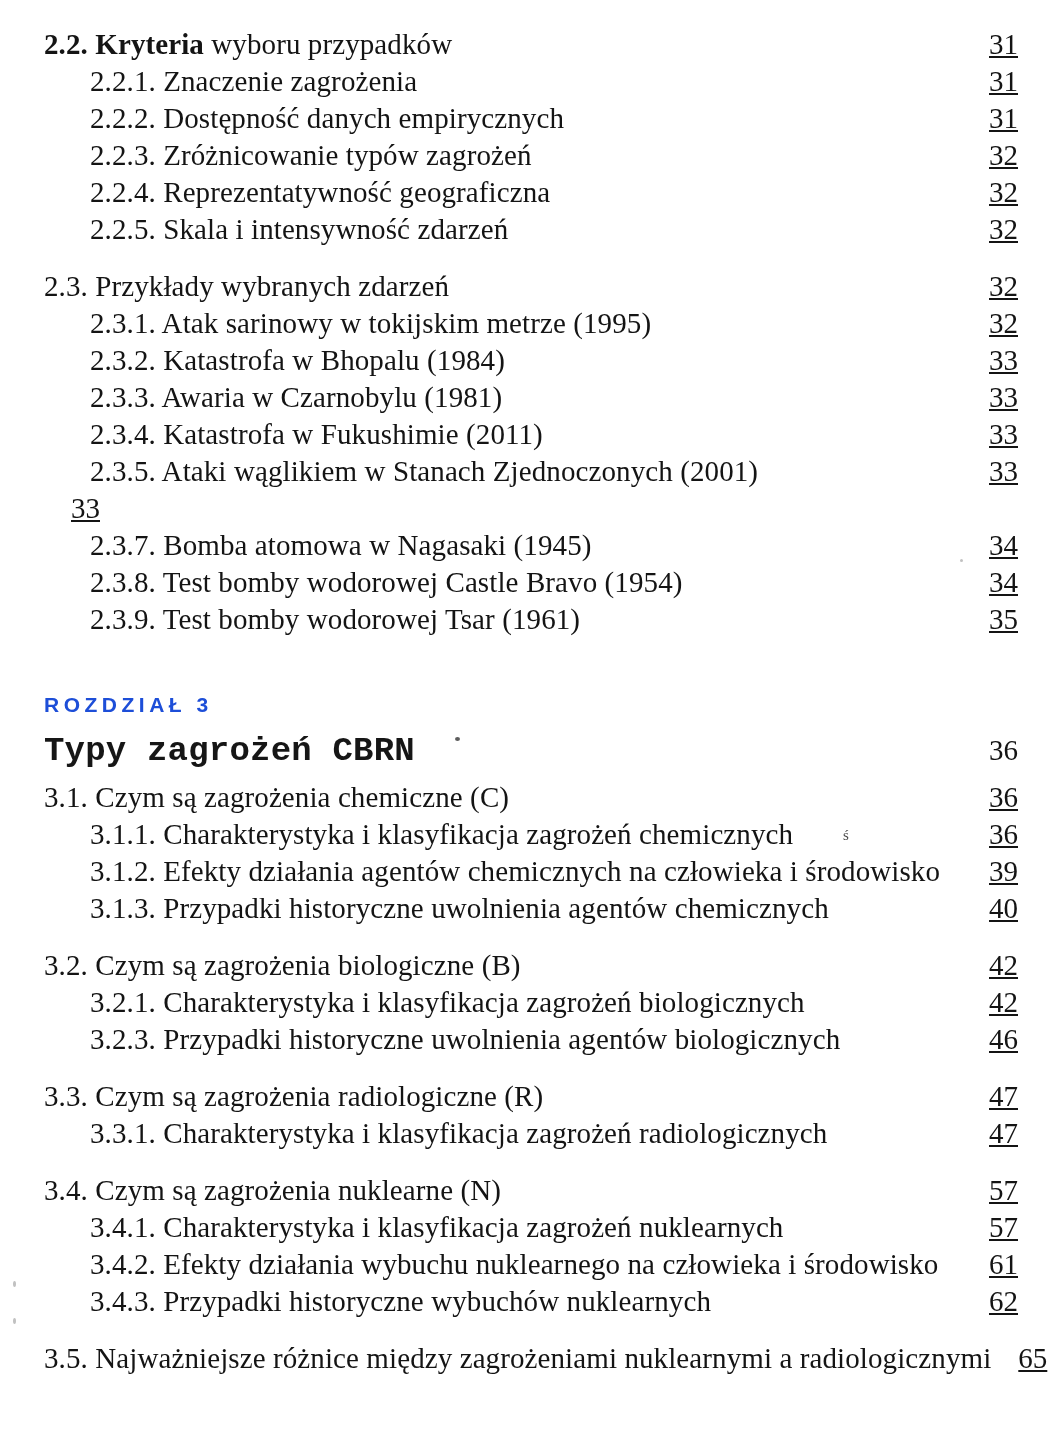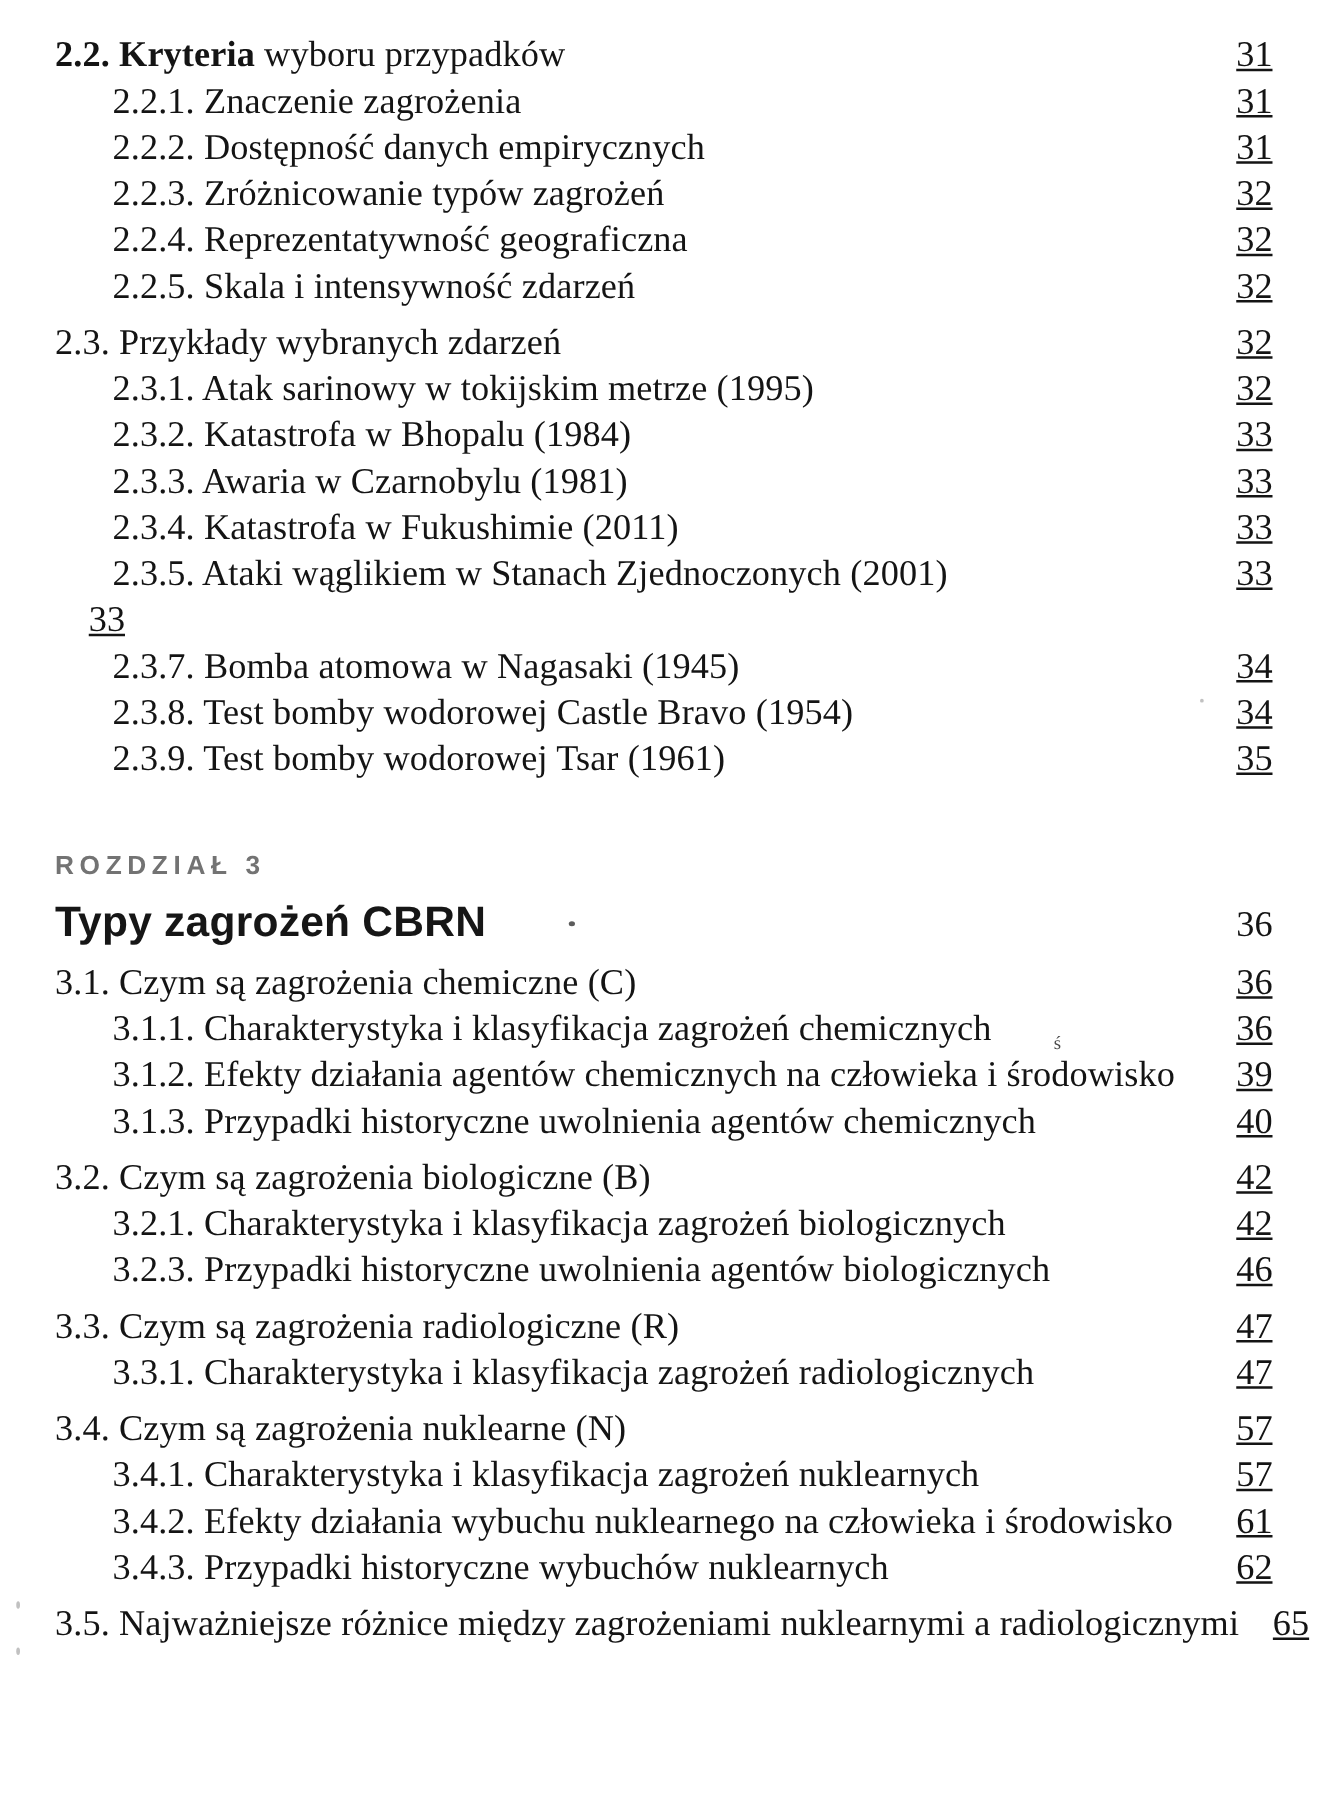--- a/index.html
+++ b/index.html
@@ -7,21 +7,21 @@
     position: relative;
     width: 1054px;
     height: 1440px;
     box-sizing: border-box;
     padding: 26px 36px 0 44px;
     background: #ffffff;
     color: #141414;
     font-family: "Liberation Serif", "DejaVu Serif", serif;
     overflow: hidden;
   }
-  .group + .group { margin-top: 8px; }
+  .group + .group { margin-top: 20px; }
   .row {
     display: flex;
     justify-content: space-between;
     align-items: baseline;
     height: 37px;
     line-height: 37px;
     font-size: 29px;
     white-space: nowrap;
   }
   .row .lbl { letter-spacing: 0.1px; }
@@ -34,31 +34,31 @@
     text-decoration: underline;
   }
   .bold { font-weight: 700; }
   .chapter { margin-top: 54px; }
   .kicker {
     font-family: "Liberation Sans", "DejaVu Sans", sans-serif;
     font-size: 21px;
     font-weight: 700;
     letter-spacing: 4.5px;
     line-height: 26px;
-    color: #737373;
+    color: #1d4ed8;
   }
   .chapter-row {
     display: flex;
     justify-content: space-between;
     align-items: baseline;
     margin-top: 12px;
     line-height: 40px;
   }
   .chapter-title {
-    font-family: Liberation Sans, sans-serif;
+    font-family: Liberation Mono, monospace;
     font-size: 34px;
     font-weight: 700;
     letter-spacing: 0.2px;
     color: #161616;
   }
   .chapter-page {
     font-family: "Liberation Serif", "DejaVu Serif", serif;
     font-size: 29px;
   }
   #toc-bottom { margin-top: 8px; }

